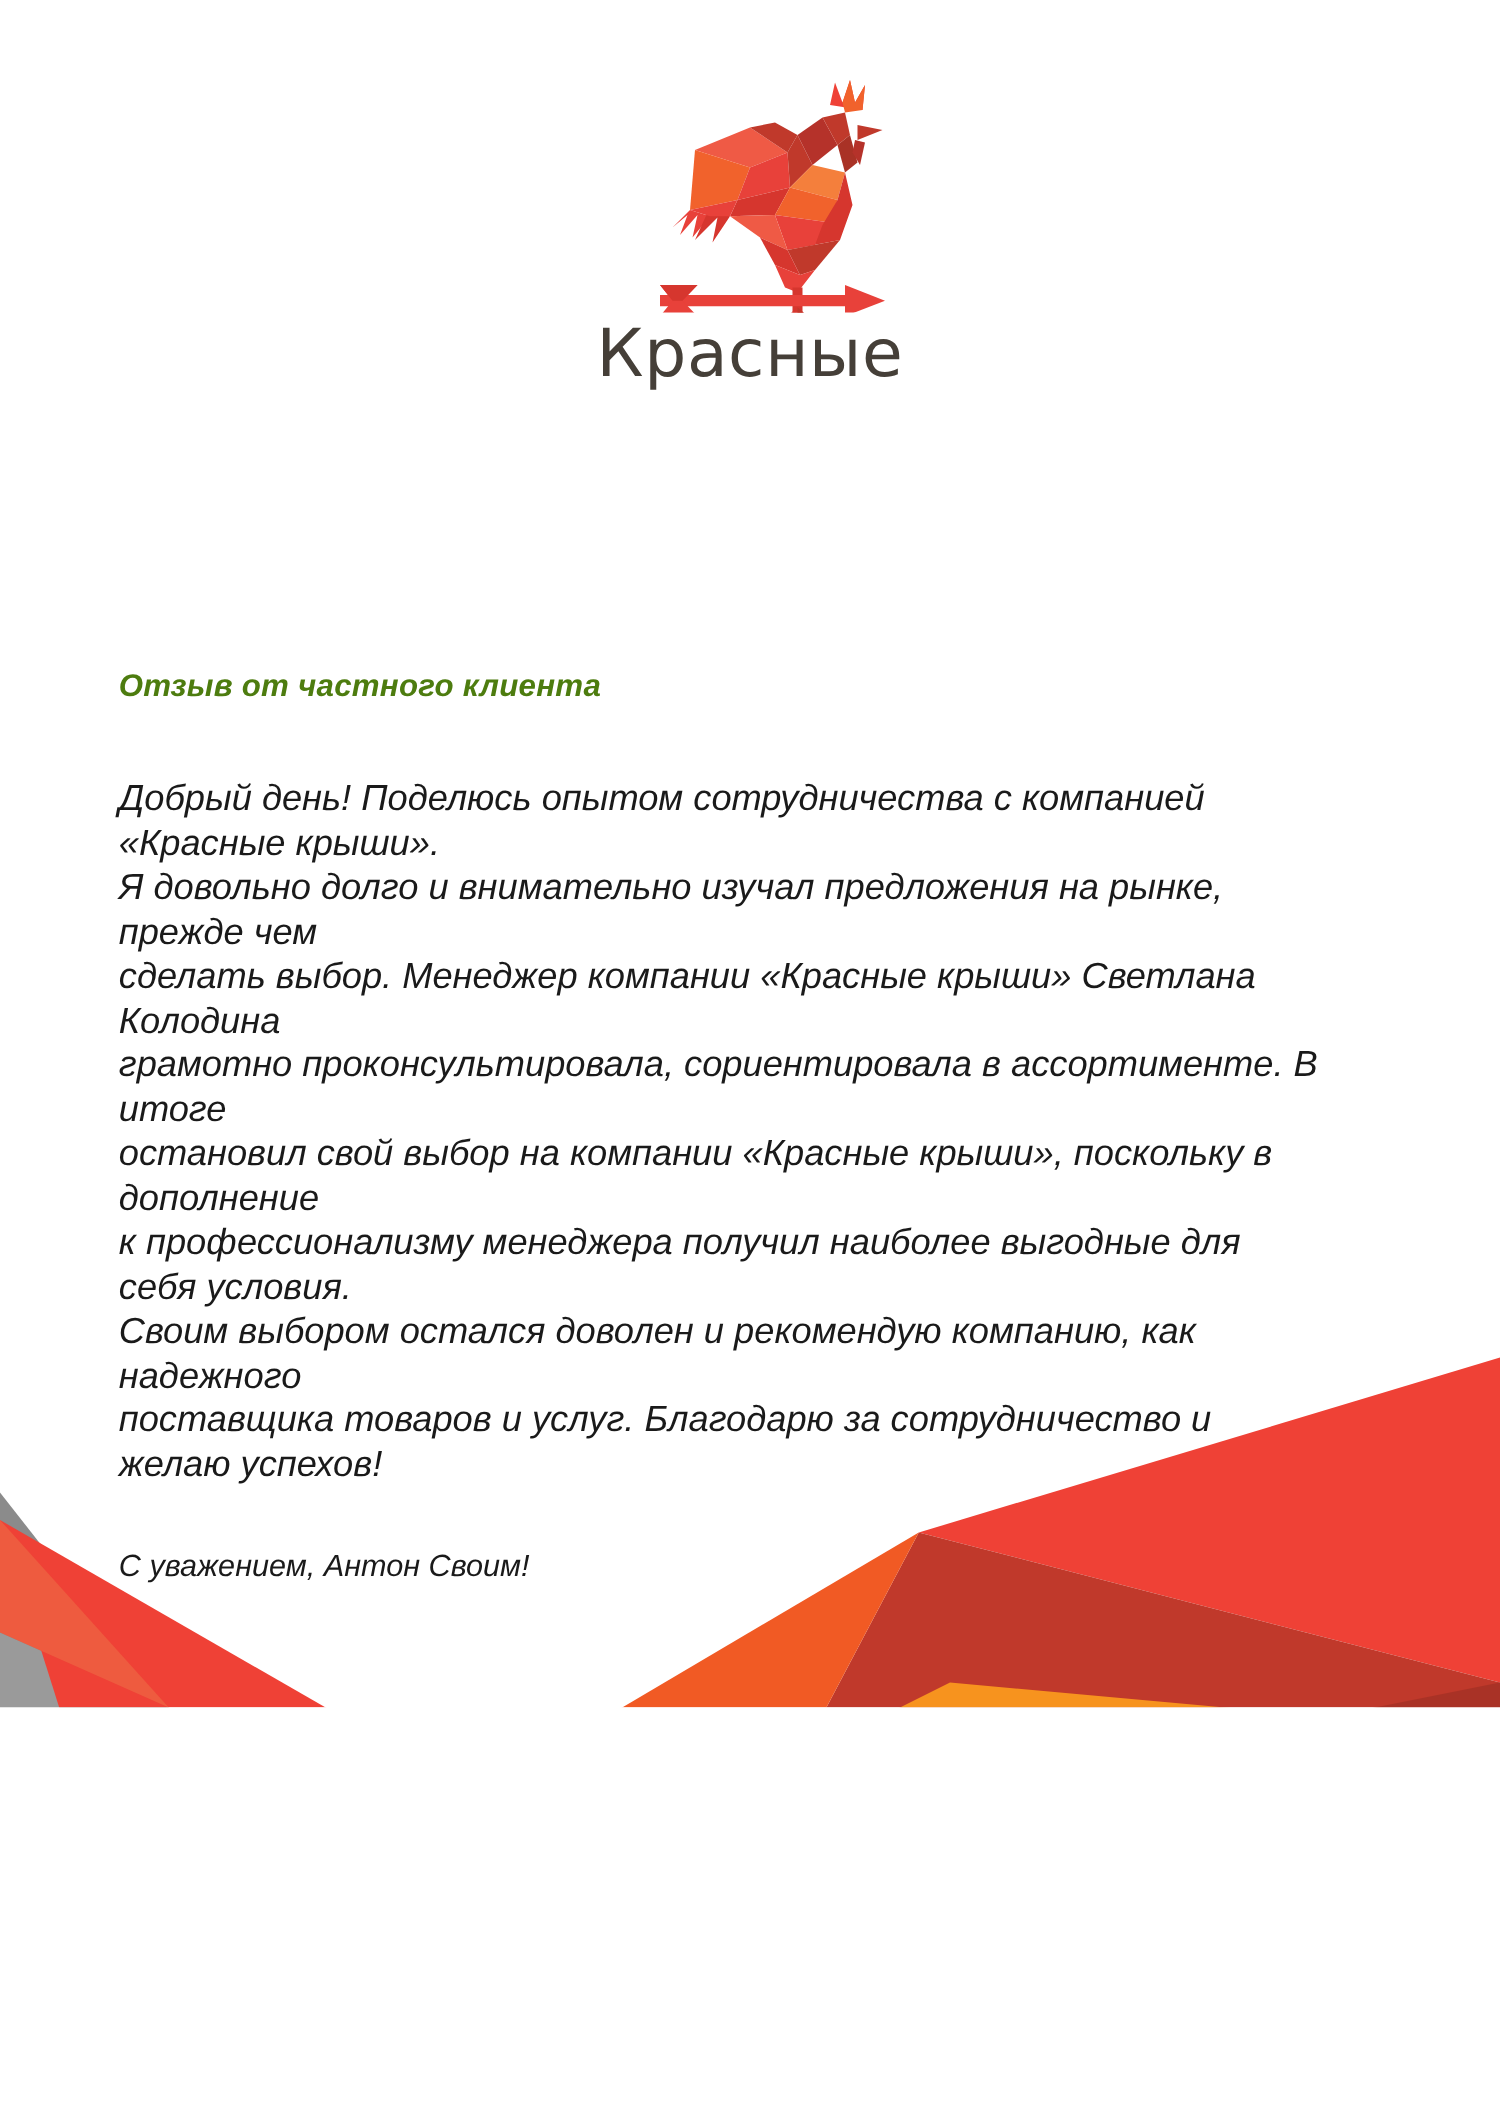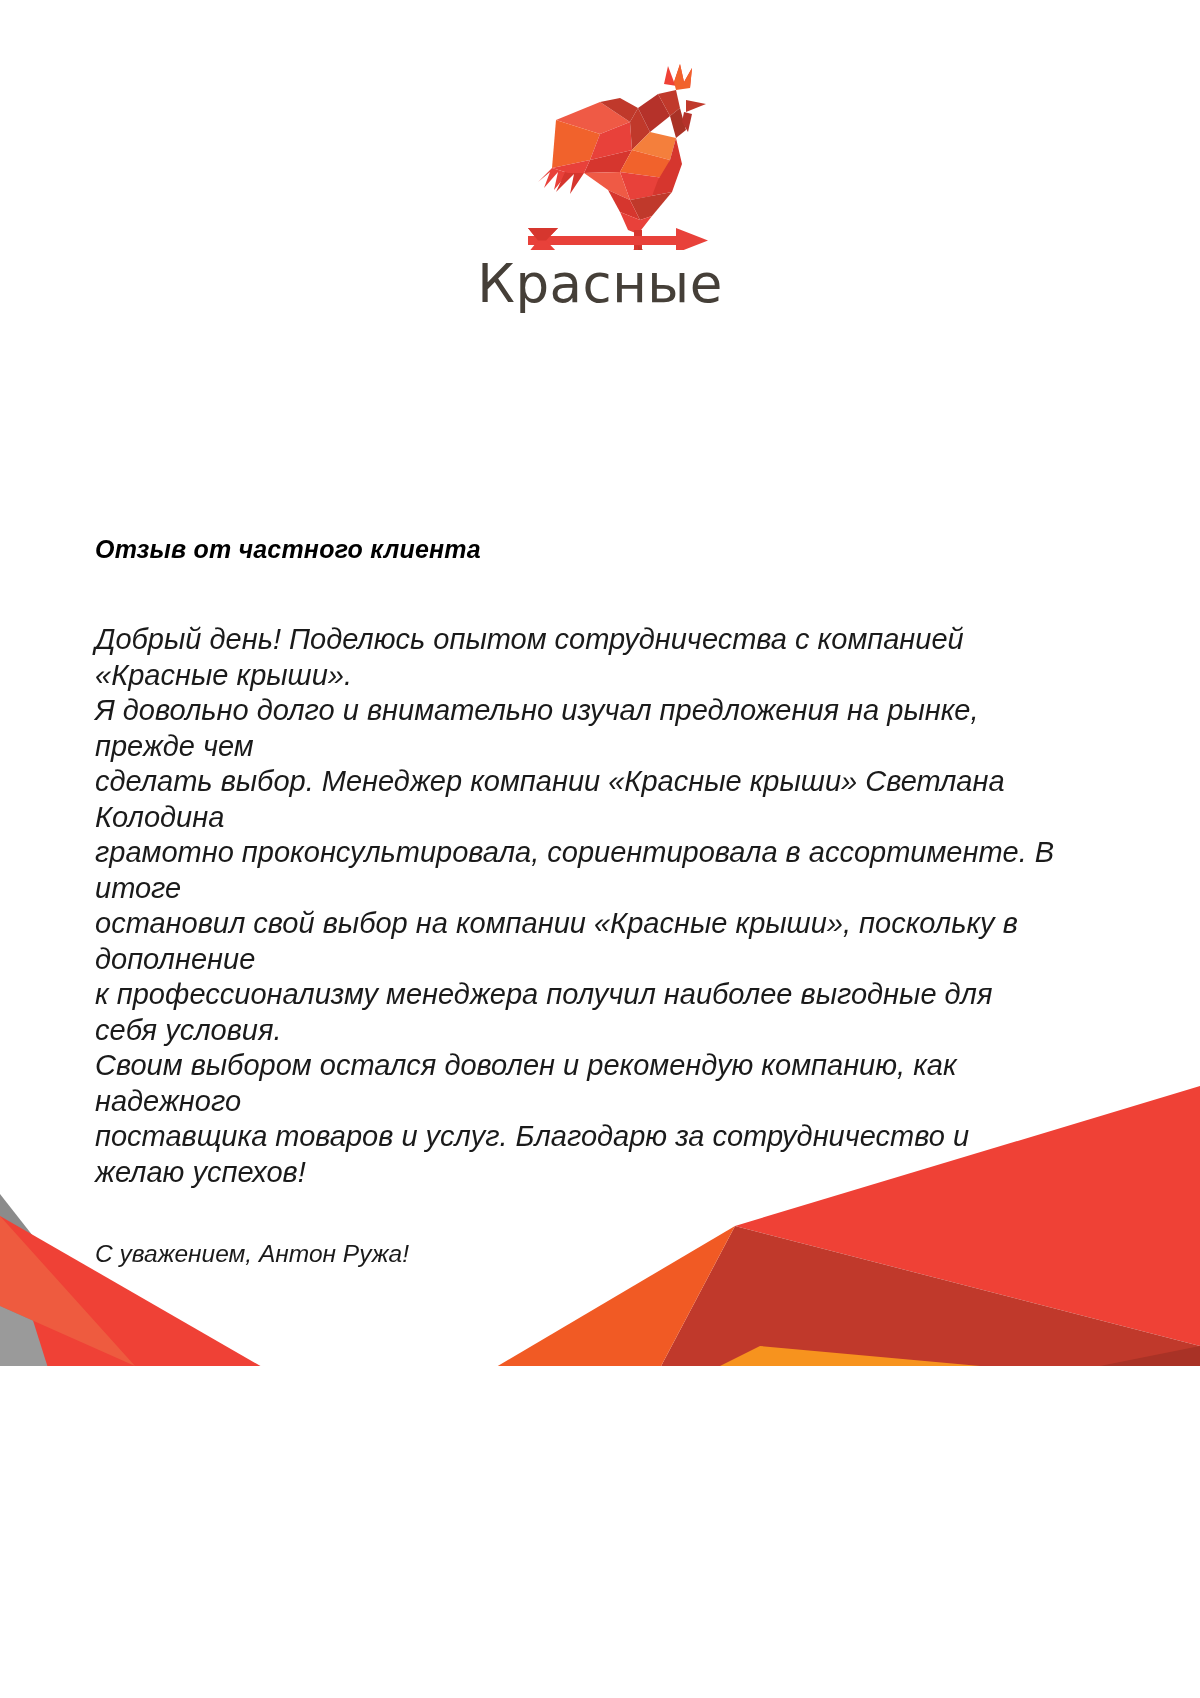--- a/index.html
+++ b/index.html
@@ -49,21 +49,21 @@
     position: absolute;
     left: 95px;
     top: 535px;
     width: 960px;
   }
   .letter-heading {
     font-family: "Liberation Sans", sans-serif;
     font-style: italic;
     font-weight: bold;
     font-size: 25px;
-    color: #000000;
+    color: #4d7c0f;
     margin: 0 0 58px 0;
     letter-spacing: 0.2px;
   }
   .letter-paragraph {
     font-family: "Liberation Sans", sans-serif;
     font-style: italic;
     font-weight: normal;
     font-size: 29px;
     line-height: 35.5px;
     color: #1a1a1a;
@@ -154,21 +154,21 @@
     <h1 class="letter-heading">Отзыв от частного клиента</h1>
     <p class="letter-paragraph">Добрый день! Поделюсь опытом сотрудничества с компанией «Красные крыши».
 Я довольно долго и внимательно изучал предложения на рынке, прежде чем
 сделать выбор. Менеджер компании «Красные крыши» Светлана Колодина
 грамотно проконсультировала, сориентировала в ассортименте. В итоге
 остановил свой выбор на компании «Красные крыши», поскольку в дополнение
 к профессионализму менеджера получил наиболее выгодные для себя условия.
 Своим выбором остался доволен и рекомендую компанию, как надежного
 поставщика товаров и услуг. Благодарю за сотрудничество и желаю успехов!</p>
     <div class="letter-signature">
-      <span class="sig-line">С уважением, Антон Ружа!</span>
+      <span class="sig-line">С уважением, Антон Своим!</span>
     </div>
   </div>
 
   <svg class="footer-art" viewBox="0 0 1200 620" preserveAspectRatio="none" xmlns="http://www.w3.org/2000/svg">
 
     <polygon points="1200,340 1200,600 735,480" fill="#ef4136"></polygon>
 
     <polygon points="735,480 1200,600 1200,660 640,660" fill="#c0392b"></polygon>
     <polygon points="735,480 640,660 430,660" fill="#f15a24"></polygon>
 

